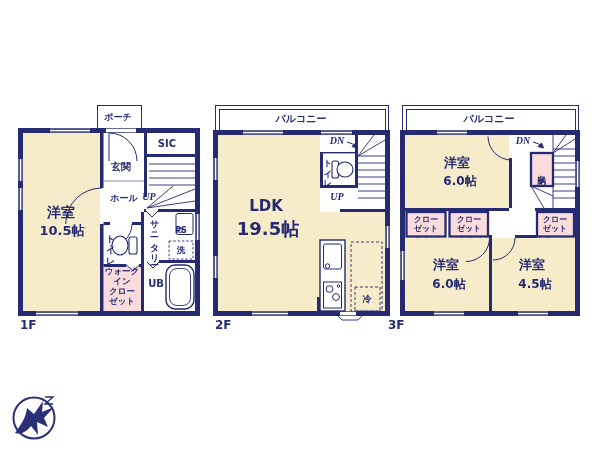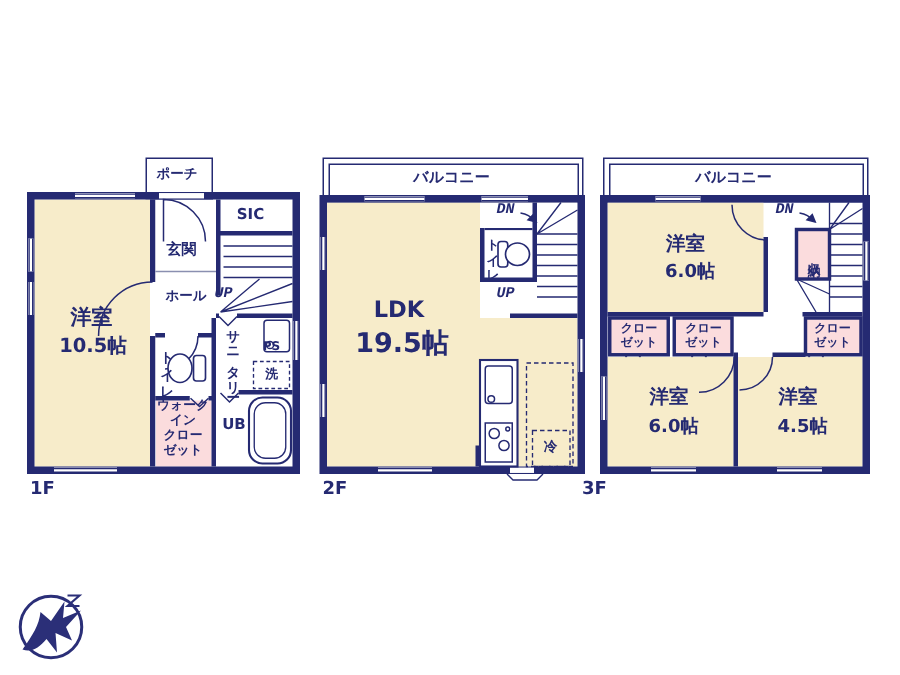--- a/index.html
+++ b/index.html
@@ -12,21 +12,21 @@
   .canvas{position:relative;width:600px;height:450px;background:#fff;overflow:hidden;
           font-family:"DejaVu Sans",sans-serif;}
   .outline{position:absolute;border:5px solid var(--navy);box-sizing:border-box;background:transparent;}
   .balc{position:absolute;border:1.5px solid var(--navy);background:#fff;}
   .balc .inner{position:absolute;inset:2.5px;border:1px solid var(--navy);}
   .porch{position:absolute;border:1.5px solid var(--navy);background:#fff;}
   .room{position:absolute;}
   .lbl{position:absolute;transform:translate(-50%,-50%);color:var(--navy);font-weight:bold;
        text-align:center;white-space:pre-line;line-height:1.18;}
   .v{writing-mode:vertical-rl;text-orientation:upright;letter-spacing:1px;line-height:1;}
-  .updn{font-style:italic;font-family:Liberation Mono, monospace;}
+  .updn{font-style:italic;font-family:Liberation Serif, serif;}
   .flabel{position:absolute;color:var(--navy);font-weight:600;font-size:12px;}
   svg.overlay{position:absolute;left:0;top:0;pointer-events:none;}
   .note{position:absolute;color:var(--navy);font-weight:bold;font-size:10.5px;}
   .brand-text{position:absolute;color:var(--brand);font-weight:bold;font-size:15px;letter-spacing:.5px;}
 </style>
 </head>
 <body>
 
 <div class="canvas">
 

